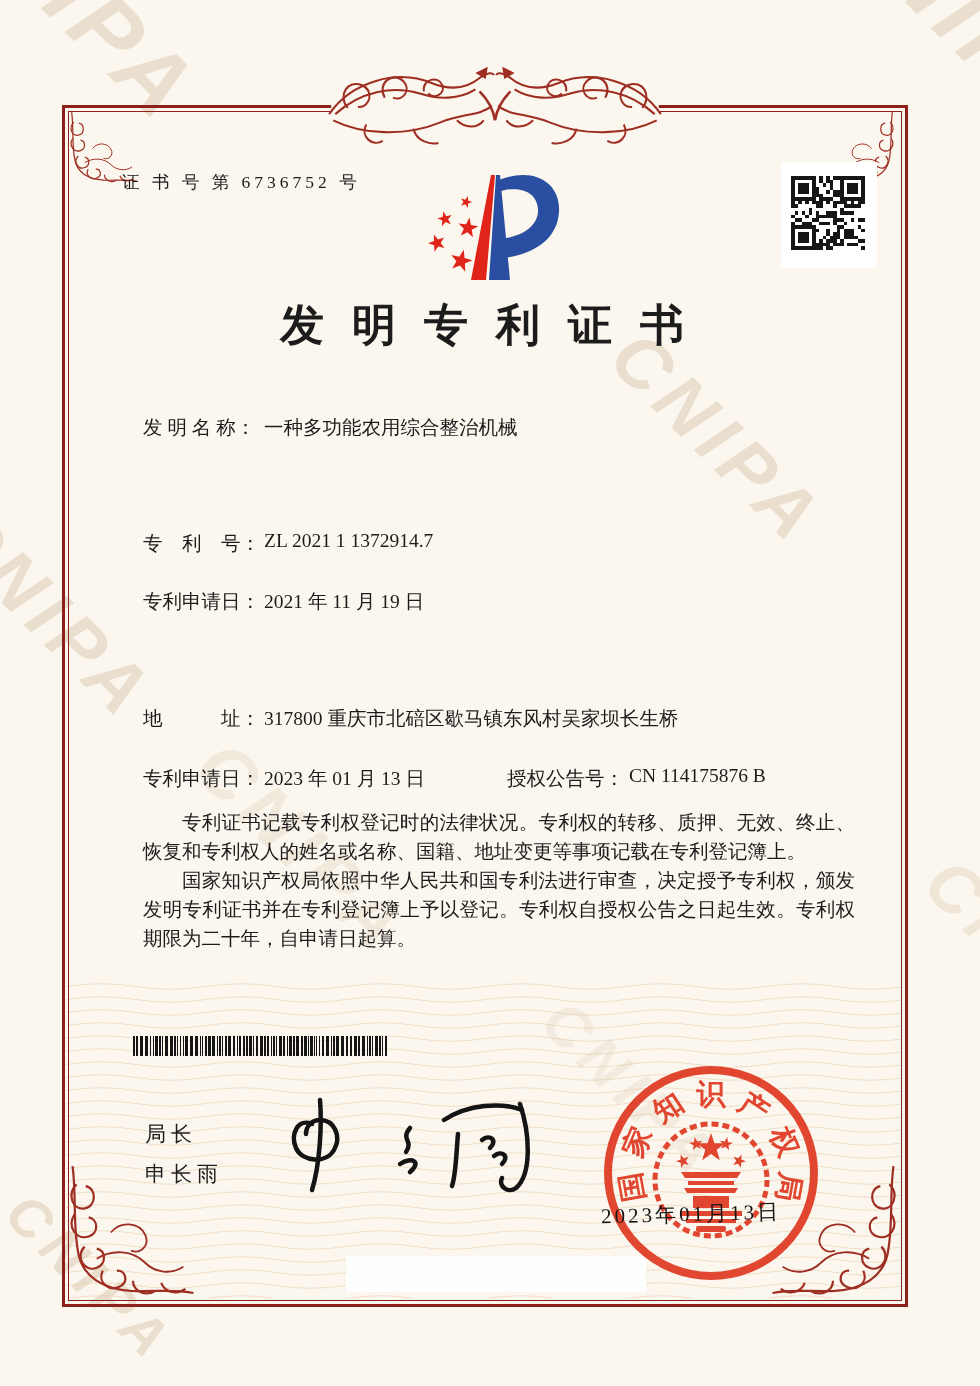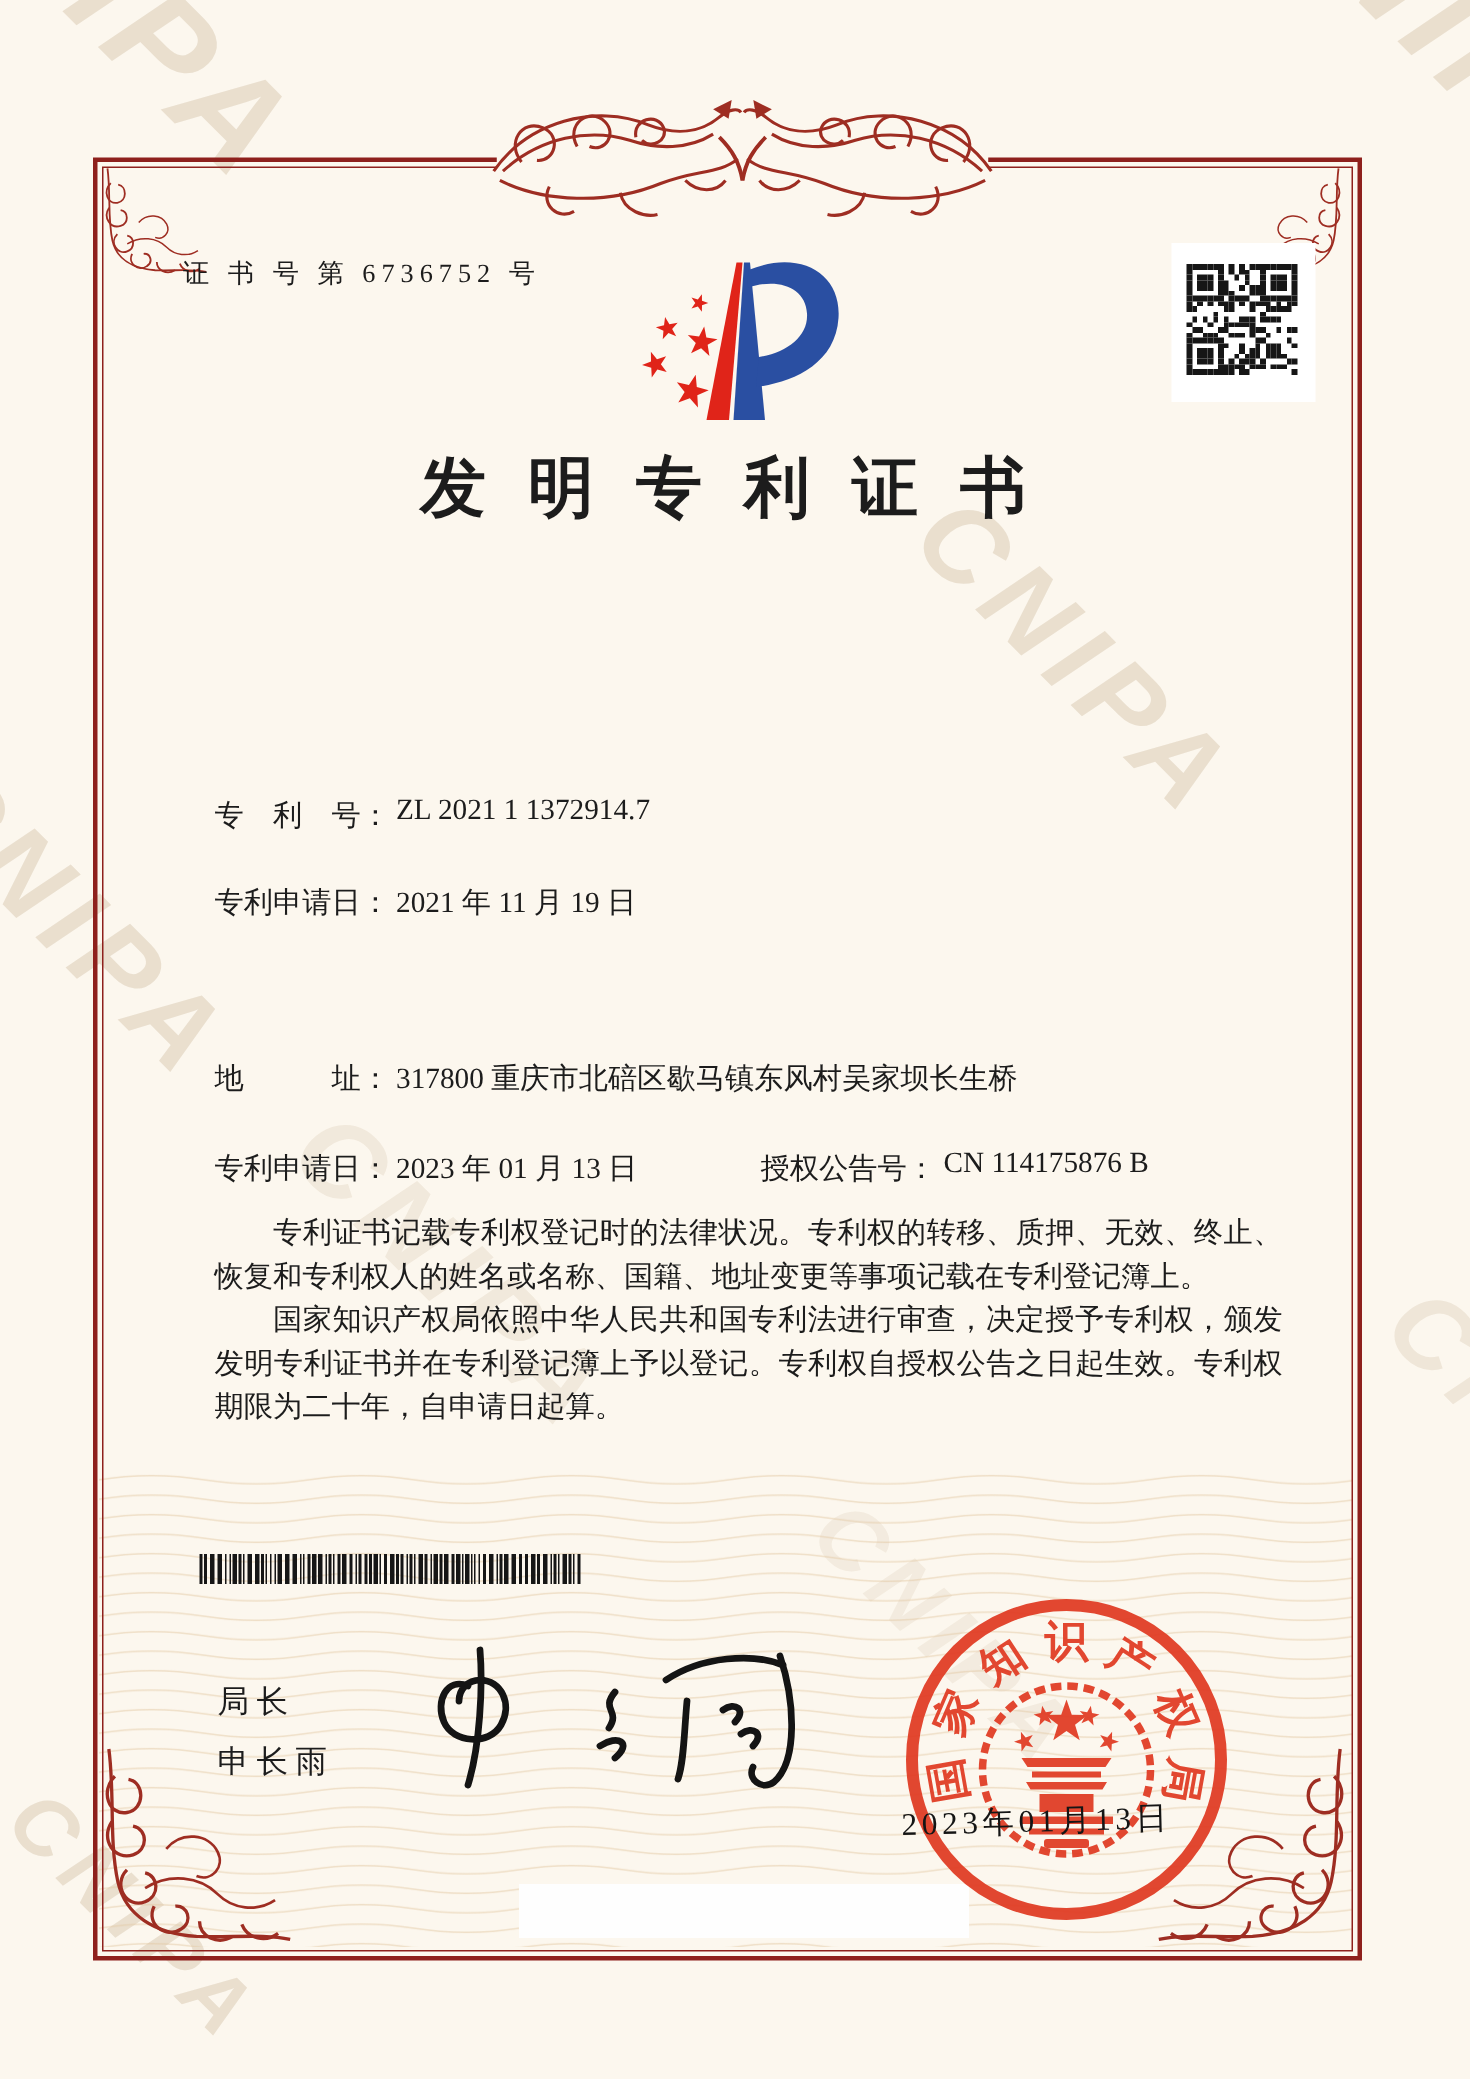--- a/index.html
+++ b/index.html
@@ -376,20 +376,24 @@
         <b style="left:24.67px;top:70.48px;width:3.52px;height:3.52px"></b>
         <b style="left:28.19px;top:70.48px;width:3.52px;height:3.52px"></b>
         <b style="left:35.24px;top:70.48px;width:3.52px;height:3.52px"></b>
         <b style="left:38.76px;top:70.48px;width:3.52px;height:3.52px"></b>
         <b style="left:70.48px;top:70.48px;width:3.52px;height:3.52px"></b>
       </div>
   </div>
 
   <div class="title">发明专利证书</div>
 
+  <div class="frow" style="top:414px">
+    <span class="flabel">发 明 名 称：</span>
+    <span class="fvalue">一种多功能农用综合整治机械</span>
+  </div>
   <div class="frow" style="top:530px">
     <span class="flabel">专　利　号：</span>
     <span class="fvalue">ZL 2021 1 1372914.7</span>
   </div>
   <div class="frow" style="top:588px">
     <span class="flabel">专利申请日：</span>
     <span class="fvalue">2021 年 11 月 19 日</span>
   </div>
   <div class="frow" style="top:705px">
     <span class="flabel">地　　　址：</span>

